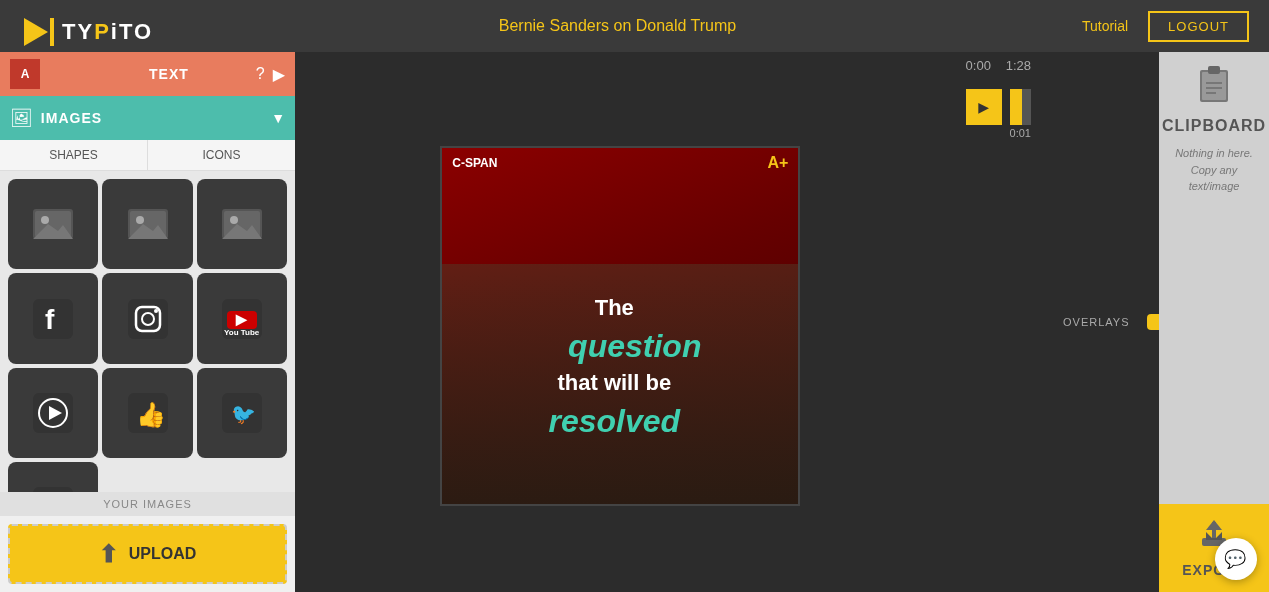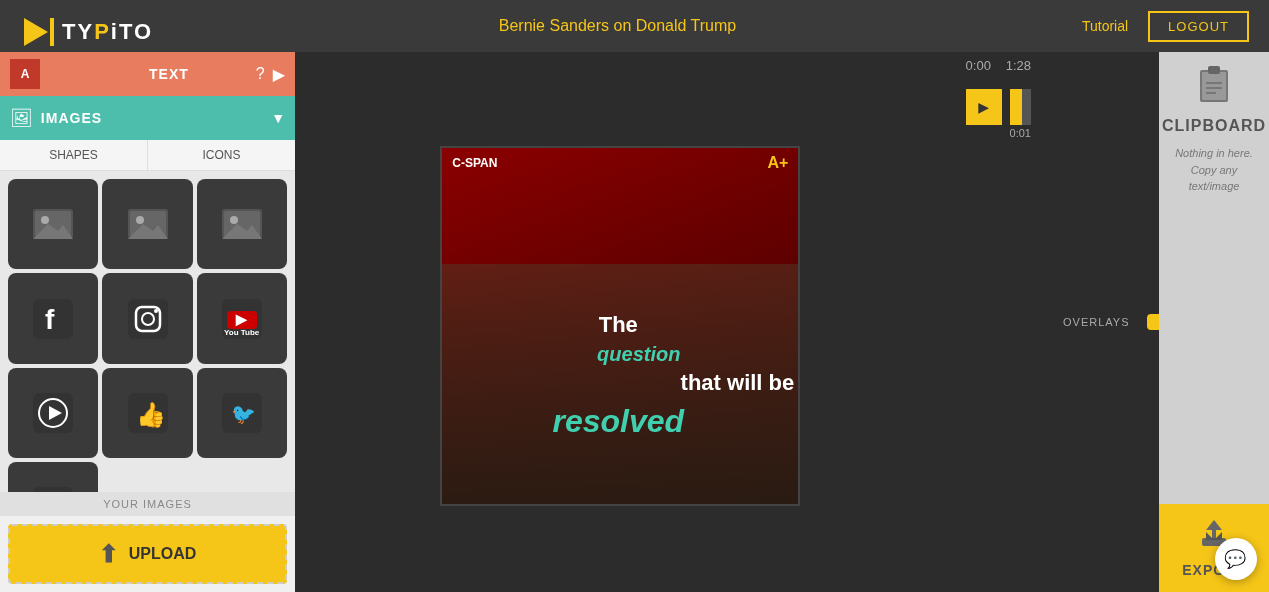--- a/index.html
+++ b/index.html
@@ -227,30 +227,30 @@
       width: 100%;
       height: 100%;
       background: linear-gradient(135deg, #8B0000 0%, #5a0000 50%, #3a0000 100%);
       position: relative;
       overflow: hidden;
     }
     .video-overlay-text {
       position: absolute;
       bottom: 60px;
       left: 0;
-      right: 4px;
+      right: 12px;
       text-align: center;
       font-size: 22px;
       font-weight: bold;
       color: #fff;
       line-height: 1.4;
     }
     .video-overlay-text .the-word { color: #fff; font-size: 22px; }
-    .video-overlay-text .question-word { color: #40d0b0; font-size: 20px; font-style: italic; margin-left: 41px; }
-    .video-overlay-text .rest { color: #fff; font-size: 22px; text-align: right; }
+    .video-overlay-text .question-word { color: #40d0b0; font-size: 32px; font-style: italic; margin-left: 41px; }
+    .video-overlay-text .rest { color: #fff; font-size: 22px; }
     .video-overlay-text .resolved-word { color: #40d0b0; font-size: 32px; font-style: italic; font-weight: 900; }
 
     .video-label-cspan {
       position: absolute;
       top: 8px;
       left: 10px;
       background: transparent;
       color: #fff;
       font-size: 12px;
       font-weight: bold;

